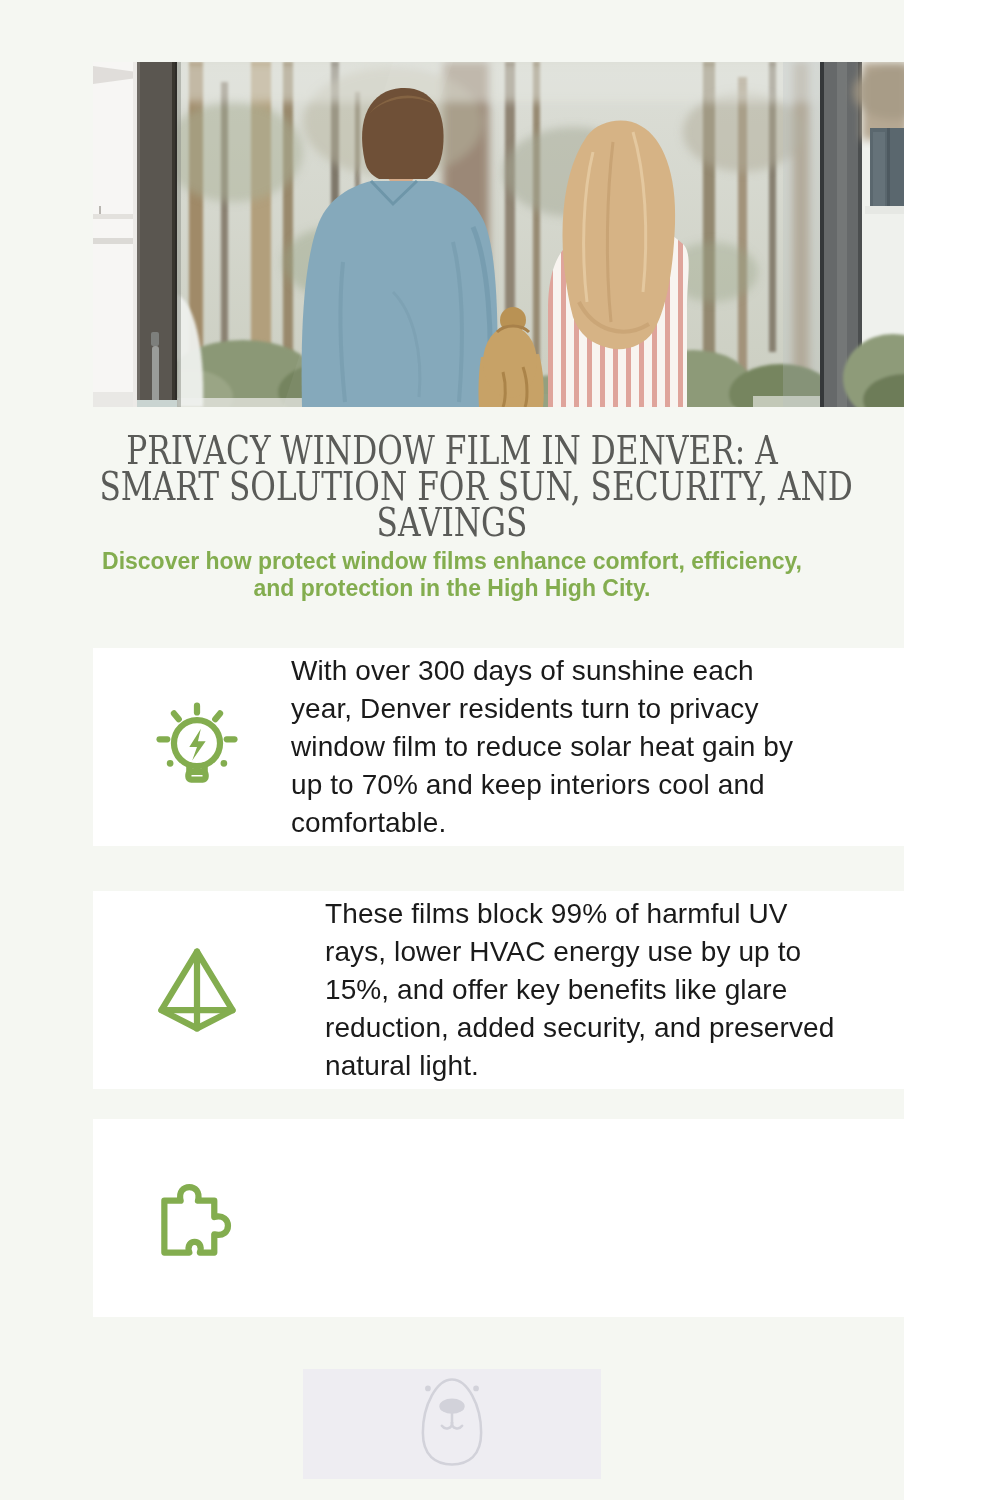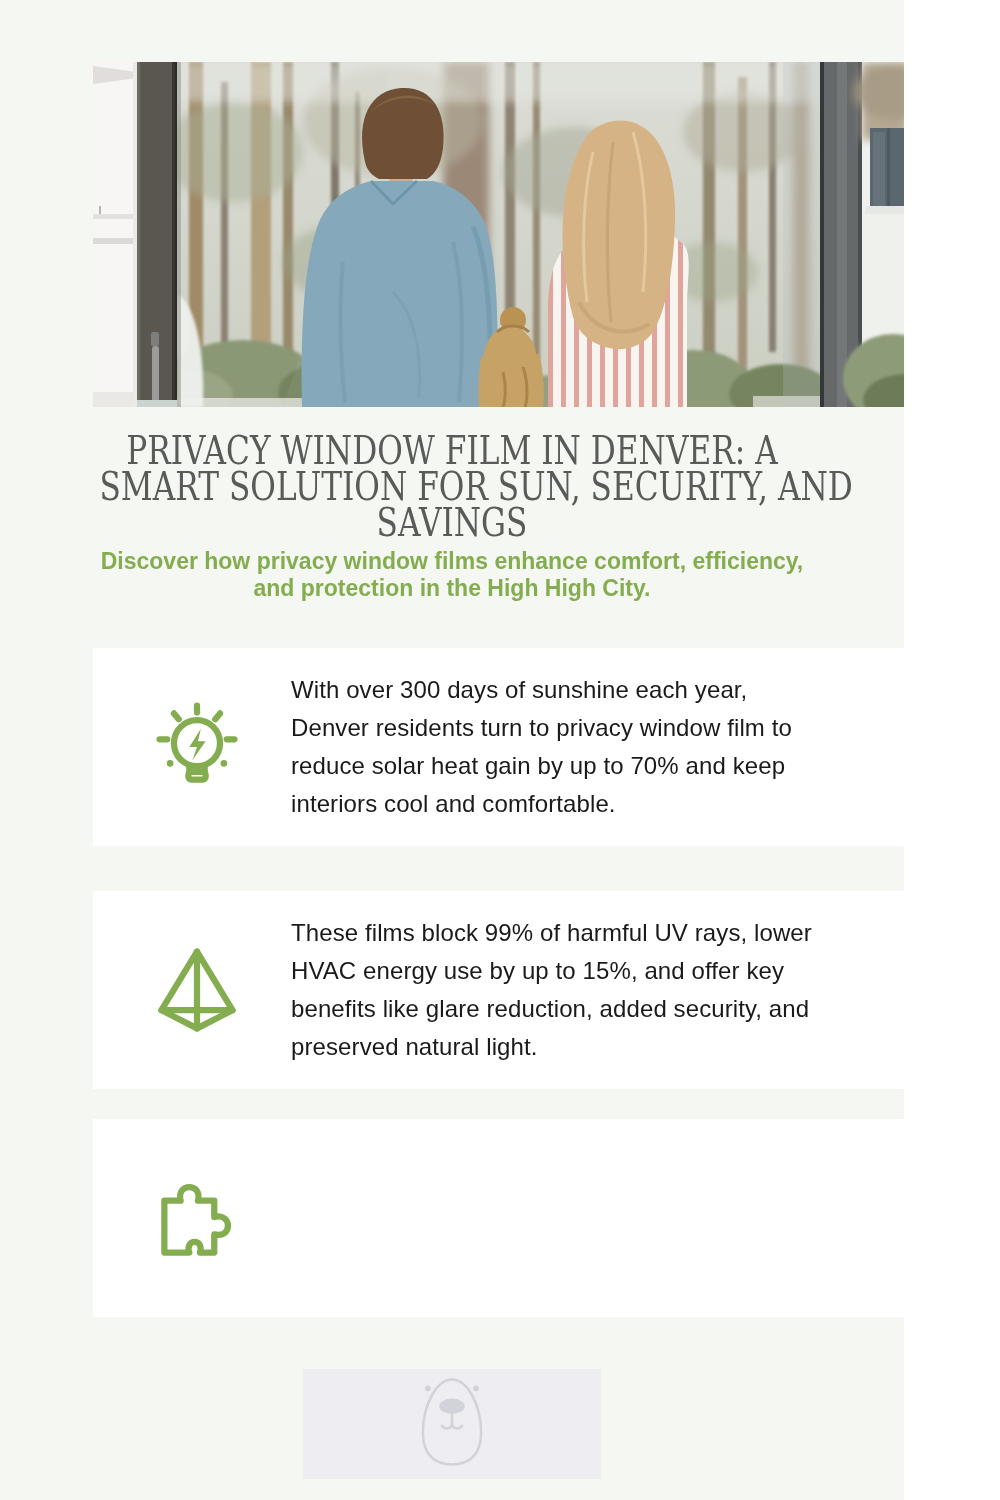--- a/index.html
+++ b/index.html
@@ -26,27 +26,27 @@
     font-size:23px;line-height:27px;font-weight:bold;
     text-align:center;white-space:nowrap;
   }
   
   .cards{width:815px;margin:46px 0 0 93px;}
   .card{
     background:var(--cardBg);height:198px;
     display:flex;align-items:center;
     padding:0 30px 0 56px;box-sizing:border-box;
   }
-  .card + .card{margin-top:45px;}
+  .card + .card{margin-top:45px;gap:34px;}
   .card:last-child{margin-top:30px;}
   .card-icon{width:96px;height:96px;flex-shrink:0;color:var(--green);}
   .card-icon svg{width:96px;height:96px;display:block;}
   .card-text{
     margin-left:46px;width:530px;
-    color:var(--bodyColor);font-size:24px;line-height:38px;
+    color:var(--bodyColor);font-size:28px;line-height:38px;
     letter-spacing:0.1px;
   }
   
   .footer{
     width:298px;height:110px;margin:52px auto 0 auto;
     background:var(--footerBg);
     display:flex;align-items:center;justify-content:center;
   }
   .bear{color:var(--bearColor);}
 </style>
@@ -192,21 +192,21 @@
       <rect x="44" y="338" width="40" height="7" fill="#c9d4d1"></rect>
     </svg>
   </div>
 
   <div class="title">
     <div class="title-line">PRIVACY WINDOW FILM IN DENVER: A</div>
     <div class="title-line">SMART SOLUTION FOR SUN, SECURITY, AND</div>
     <div class="title-line">SAVINGS</div>
   </div>
   <div class="subtitle">
-    <div class="subtitle-line">Discover how privacy window films enhance comfort, efficiency,</div>
+    <div class="subtitle-line">Discover how protect window films enhance comfort, efficiency,</div>
     <div class="subtitle-line">and protection in the High High City.</div>
   </div>
 
   <div class="cards">
 
     <div class="card">
       <div class="card-icon">
         <svg viewBox="0 0 100 100" fill="none" stroke="currentColor" stroke-width="6.5" stroke-linecap="round" stroke-linejoin="round">
           <circle cx="50" cy="46" r="24"></circle>
           <path d="M54,31 L42,50 L50,50 L45,64 L59,44 L51,44 Z" fill="currentColor" stroke="none"></path>

